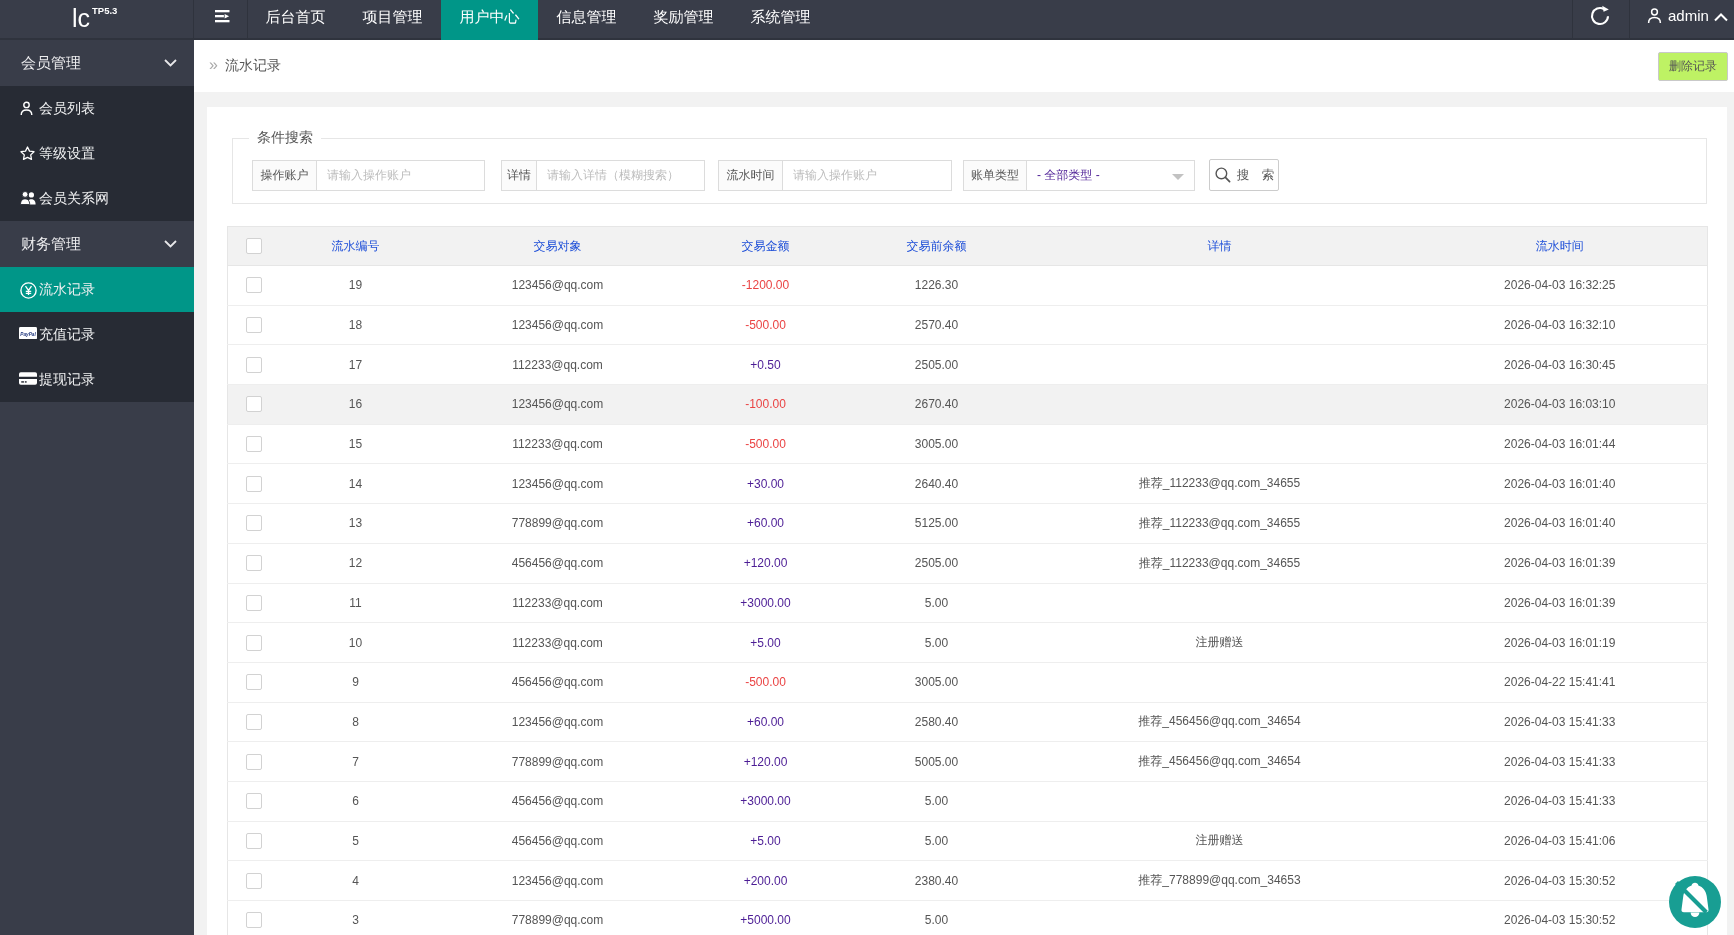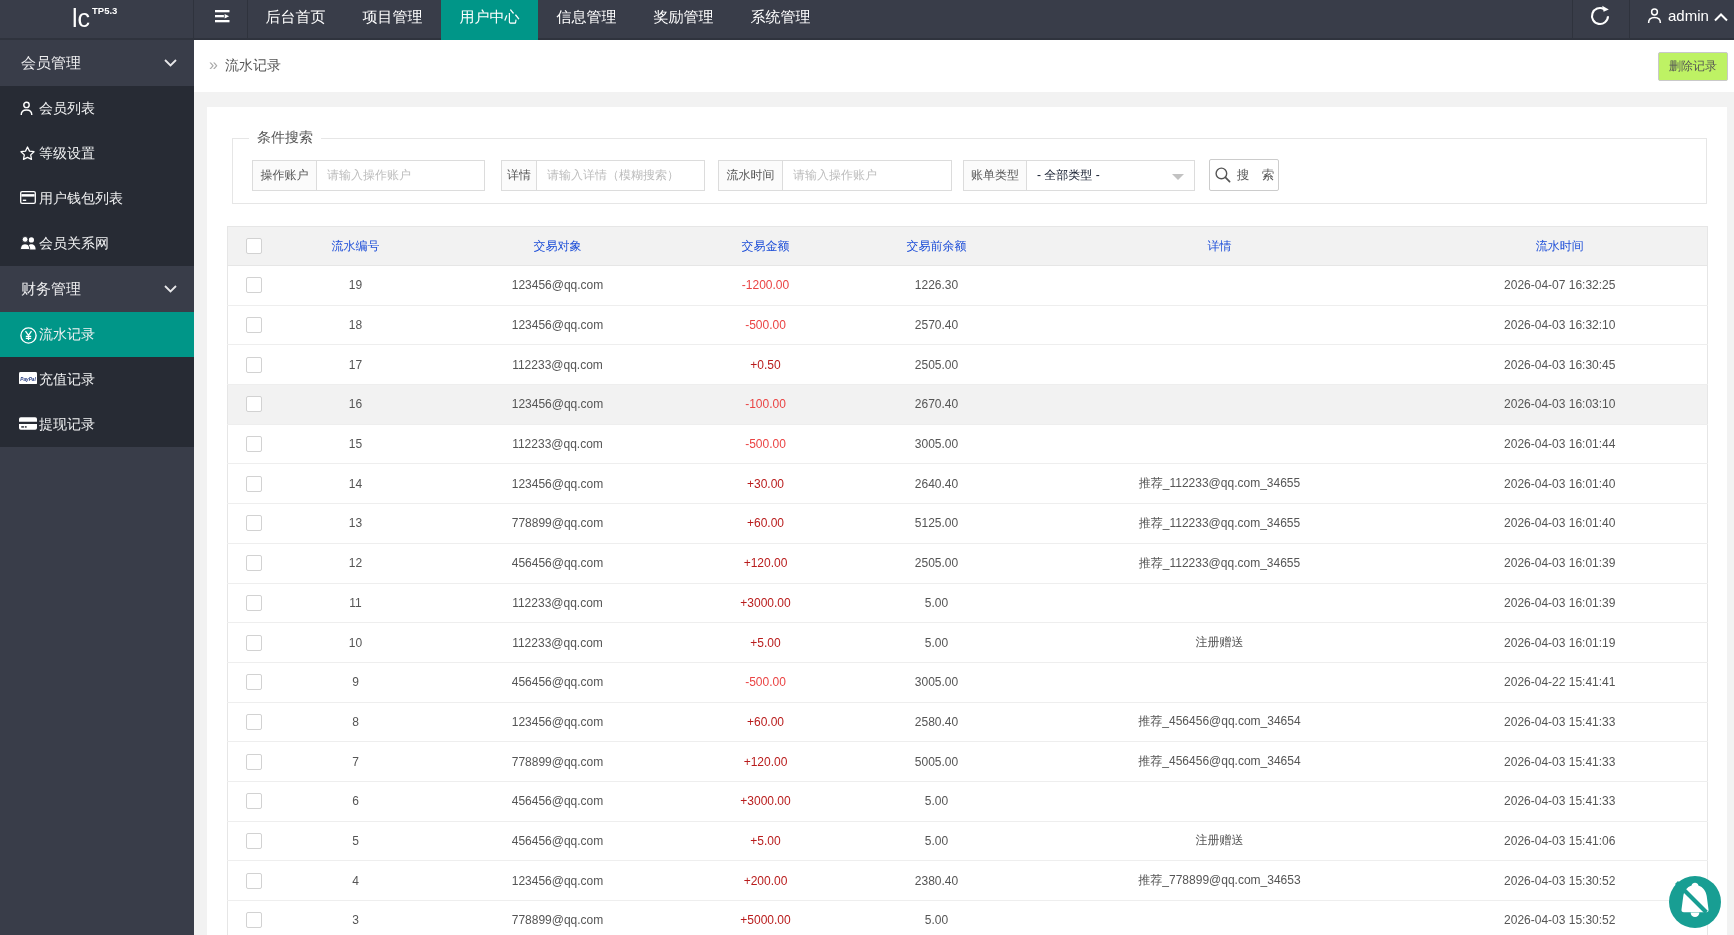--- a/index.html
+++ b/index.html
@@ -33,36 +33,36 @@
 #bc .tt{position:absolute;left:31px;top:0;line-height:51px;font-size:14px;color:#555;}
 #delbtn{position:absolute;right:6px;top:12px;width:70px;height:29px;box-sizing:border-box;border:1px solid #C9C9C9;border-radius:2px;background:#bef264;font-size:12px;color:#555;text-align:center;line-height:27px;}
 
 #main{position:absolute;left:194px;top:92px;width:1600px;height:843px;background:#F2F2F2;}
 #card{position:absolute;left:13px;top:15px;width:1520px;height:843px;background:#fff;}
 #fs{position:absolute;left:25px;top:31px;width:1475px;height:66px;box-sizing:border-box;border:1px solid #E6E6E6;}
 #fs .leg{position:absolute;left:16px;top:-10px;background:#fff;padding:0 8px;font-size:14px;color:#555;}
 .g{position:absolute;top:21px;height:31px;display:flex;}
 .g .lb{box-sizing:border-box;height:31px;border:1px solid #DCDCDC;background:#FBFBFB;font-size:12px;color:#555;text-align:center;line-height:29px;}
 .g .in{box-sizing:border-box;height:31px;border:1px solid #DCDCDC;border-left:none;background:#fff;font-size:12px;color:#BDBDBD;line-height:29px;padding-left:10px;white-space:nowrap;overflow:hidden;}
-#selbox{position:relative;color:#0f172a;}
+#selbox{position:relative;color:#4c1d95;}
 #selbox .tri{position:absolute;right:10px;top:13px;width:0;height:0;border:6px solid transparent;border-top-color:#C2C2C2;border-bottom:none;}
 #sbtn{position:absolute;left:976px;top:20px;width:70px;height:32px;box-sizing:border-box;border:1px solid #CCC;border-radius:2px;background:#fff;display:flex;align-items:center;justify-content:center;font-family:Liberation Mono, monospace;}
 #sbtn span{font-size:12.5px;color:#555;margin-left:5px;white-space:nowrap;}
 
 #tbl{position:absolute;left:20px;top:119px;width:1480px;border-collapse:collapse;table-layout:fixed;}
 #tbl th{height:38px;padding:0;background:#F2F2F2;font-weight:400;font-size:12px;color:#1d4ed8;text-align:center;border:1px solid #E6E6E6;border-left:none;border-right:none;}
 #tbl th:first-child{border-left:1px solid #E6E6E6;}
 #tbl th:last-child{border-right:1px solid #E6E6E6;}
 #tbl td{height:38.7px;padding:0;font-size:12px;color:#555;text-align:center;border-bottom:1px solid #EEE;}
 #tbl td:first-child{border-left:1px solid #E6E6E6;}
 #tbl td:last-child{border-right:1px solid #E6E6E6;}
 #tbl tr.hov td{background:#F2F2F2;}
 .ck{display:inline-block;width:16px;height:16px;box-sizing:border-box;border:1px solid #D2D2D2;border-radius:2px;background:#fff;vertical-align:middle;}
 #tbl td.neg{color:#EA4343;}
-#tbl td.pos{color:#b91c1c;}
+#tbl td.pos{color:#4c1d95;}
 
 #fab{position:absolute;left:1669px;top:876px;width:52px;height:52px;border-radius:50%;background:#189E93;}
 #fab svg{position:absolute;left:0;top:0;}
 </style>
 </head>
 <body>
 
 <div id="hd">
   <div class="hline"></div>
   <div id="logo">
@@ -111,26 +111,20 @@
   </div>
   <div class="itm">
     <svg width="13" height="15" viewBox="0 0 13 15">
       <circle cx="6.5" cy="3.9" r="2.7" fill="none" stroke="#fff" stroke-width="1.4"></circle>
       <path d="M1.2 14 c0-3.3 2.1-5 5.3-5 s5.3 1.7 5.3 5" fill="none" stroke="#fff" stroke-width="1.4"></path>
     </svg>会员列表</div>
   <div class="itm">
     <svg width="15" height="15" viewBox="0 0 15 15">
       <path d="M7.5 1 L9.5 5.1 L14 5.7 L10.7 8.9 L11.5 13.4 L7.5 11.3 L3.5 13.4 L4.3 8.9 L1 5.7 L5.5 5.1 Z" fill="none" stroke="#fff" stroke-width="1.3" stroke-linejoin="round"></path>
     </svg>等级设置</div>
-  <div class="itm">
-    <svg width="16" height="13" viewBox="0 0 16 13">
-      <rect x="0.7" y="0.7" width="14.6" height="11.6" rx="1.4" fill="none" stroke="#fff" stroke-width="1.3"></rect>
-      <rect x="1.4" y="3.1" width="13.2" height="2.5" fill="#fff"></rect>
-      <rect x="2.8" y="8.6" width="3.4" height="1.4" fill="#fff"></rect>
-    </svg>用户钱包列表</div>
   <div class="itm">
     <svg width="17" height="14" viewBox="0 0 17 14">
       <circle cx="11.4" cy="3.9" r="2.6" fill="#fff"></circle>
       <path d="M7.2 13.5 c0-3.7 1.8-5.2 4.2-5.2 s4.2 1.5 4.2 5.2 Z" fill="#fff"></path>
       <circle cx="5.1" cy="3.4" r="2.9" fill="#fff" stroke="#272B34" stroke-width="0.9"></circle>
       <path d="M0.5 13.5 c0-4 2-5.6 4.6-5.6 s4.6 1.6 4.6 5.6 Z" fill="#fff" stroke="#272B34" stroke-width="0.9"></path>
     </svg>会员关系网</div>
   <div class="sec">财务管理
     <svg class="chev" width="13" height="8" viewBox="0 0 13 8">
         <path d="M1 1 L6.5 6.5 L12 1" fill="none" stroke="#E8E8EA" stroke-width="1.8"></path>
@@ -211,21 +205,21 @@
           </tr>
         </thead>
       <tbody>
         <tr>
             <td><span class="ck"></span></td>
             <td>19</td>
             <td>123456@qq.com</td>
             <td class="neg">-1200.00</td>
             <td>1226.30</td>
             <td></td>
-            <td>2026-04-07 16:32:25</td>
+            <td>2026-04-03 16:32:25</td>
           </tr>
         <tr>
             <td><span class="ck"></span></td>
             <td>18</td>
             <td>123456@qq.com</td>
             <td class="neg">-500.00</td>
             <td>2570.40</td>
             <td></td>
             <td>2026-04-03 16:32:10</td>
           </tr>

